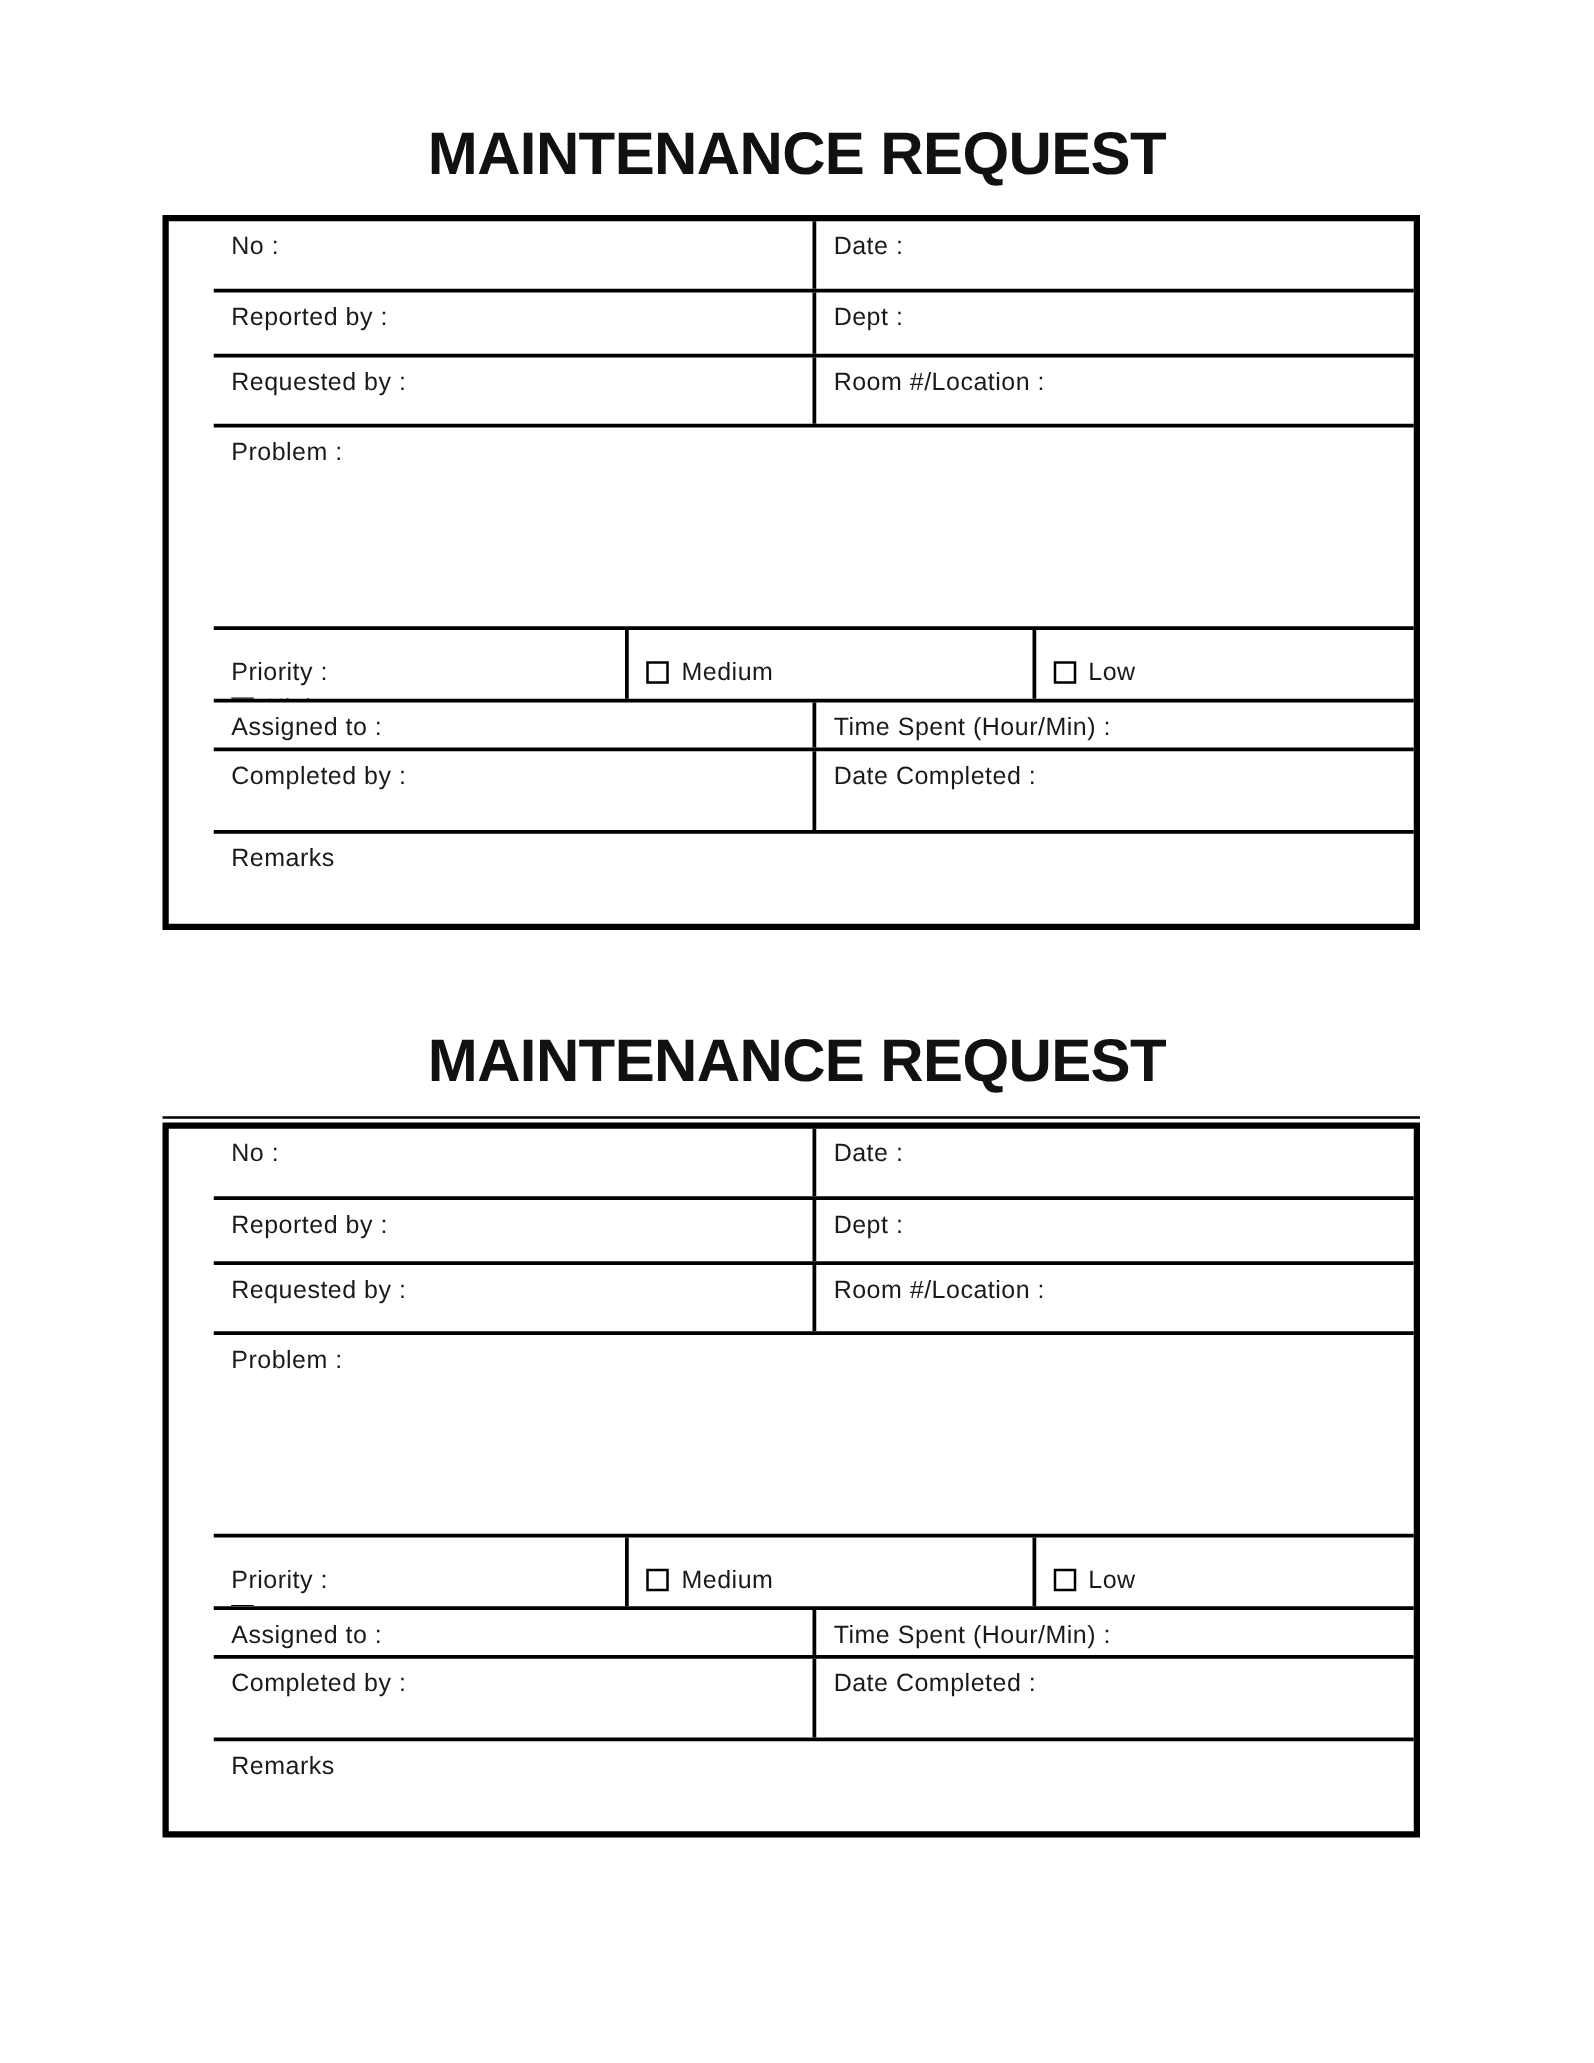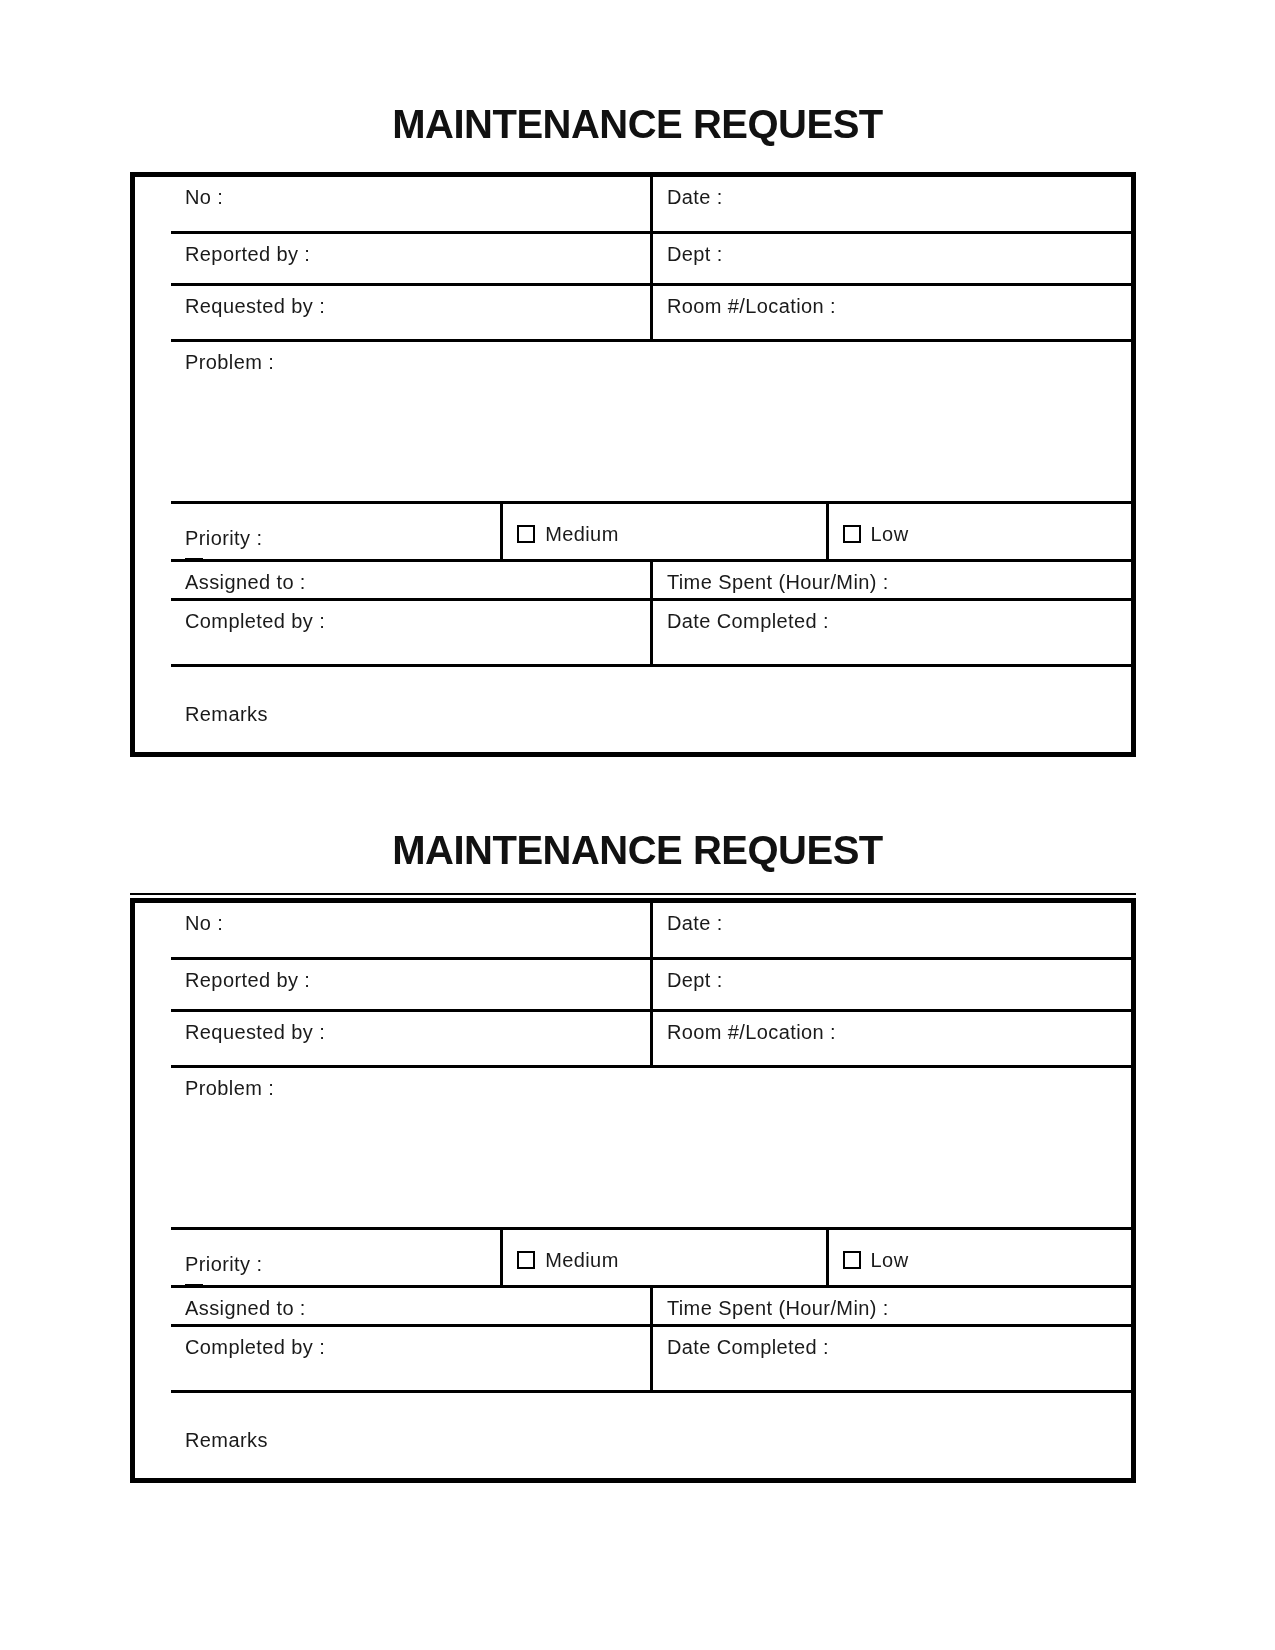--- a/index.html
+++ b/index.html
@@ -9,21 +9,21 @@
     margin:0 auto;
     background:#ffffff;
     font-family:"Liberation Sans","DejaVu Sans",sans-serif;
     color:#1a1a1a;
     overflow:hidden;
   }
   .form-title{
     position:absolute;
     left:0;width:1275px;
     text-align:center;
-    font-size:40px;
+    font-size:48px;
     font-weight:bold;
     letter-spacing:-0.5px;
     line-height:48px;
     color:#111;
   }
   .form-title.t1{top:100px;}
   .form-title.t2{top:826px;}
 
   .form-table{
     position:absolute;
@@ -50,21 +50,21 @@
     margin-left:36px;
   }
   .trow.last{border-bottom:none;}
   .h-r1{height:57px;}
   .h-r2{height:52px;}
   .h-r3{height:56px;}
   .h-problem{height:162px;}
   .h-priority{height:58px;}
   .h-r4{height:39px;}
   .h-r5{height:66px;}
-  .h-remarks{height:85px;align-items:center;}
+  .h-remarks{height:72px;}
 
   .cell{
     box-sizing:border-box;
     display:flex;
     align-items:flex-start;
     padding:8px 10px 0 14px;
     overflow:hidden;
   }
   .cell.br{border-right:3px solid #000;}
   .w50{width:50.2%;}
@@ -91,21 +91,21 @@
     flex-direction:column;
     align-items:flex-start;
     padding-top:22px;
   }
   .check-line{
     display:flex;
     align-items:center;
     margin-top:5px;
   }
   .cell.bottom-align{
-    align-items:center;
+    align-items:flex-end;
     padding-bottom:9px;
   }
   .checkbox{
     display:inline-block;
     width:14px;height:14px;
     border:2.5px solid #000;
     margin-right:10px;
     flex:none;
     position:relative;
     background:#fff;

